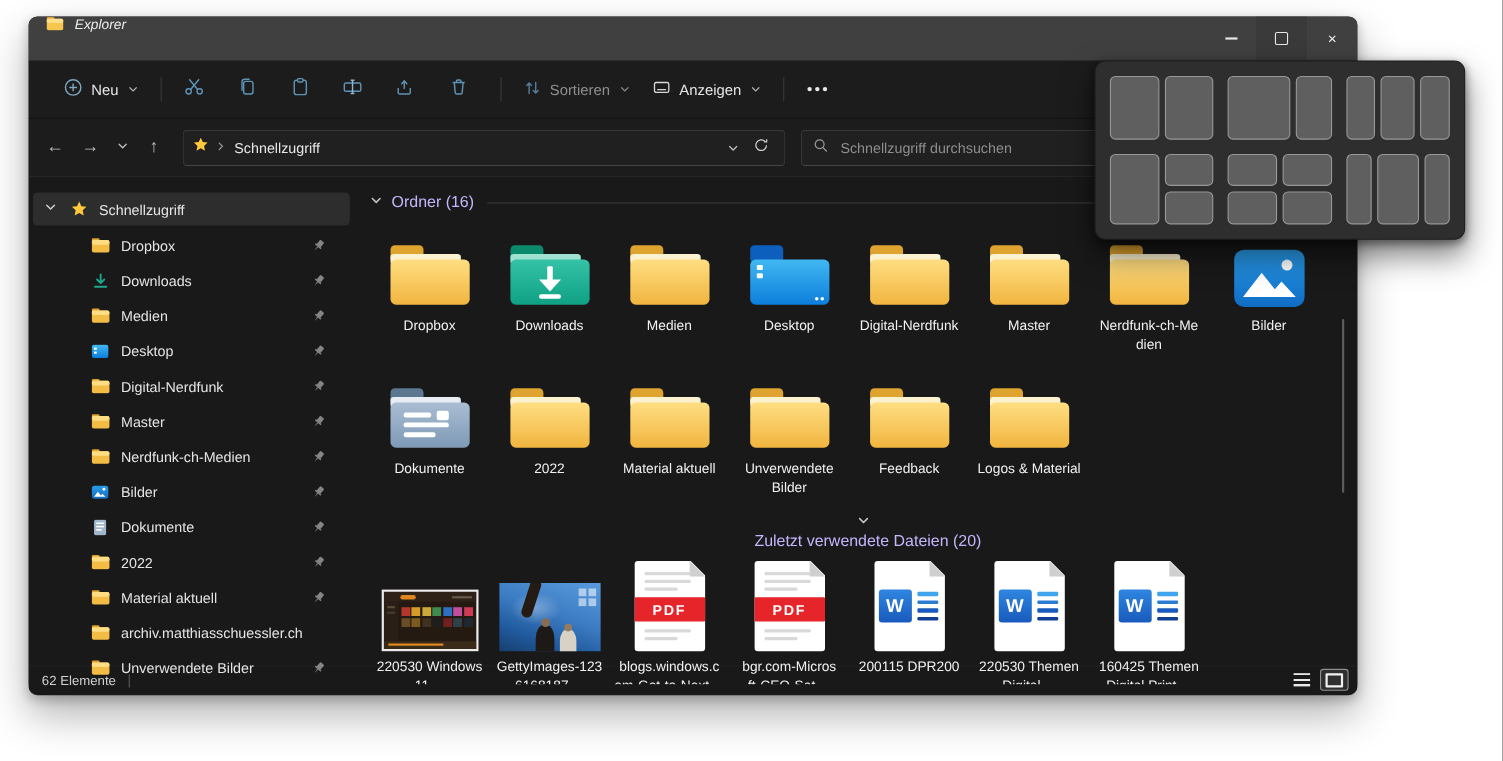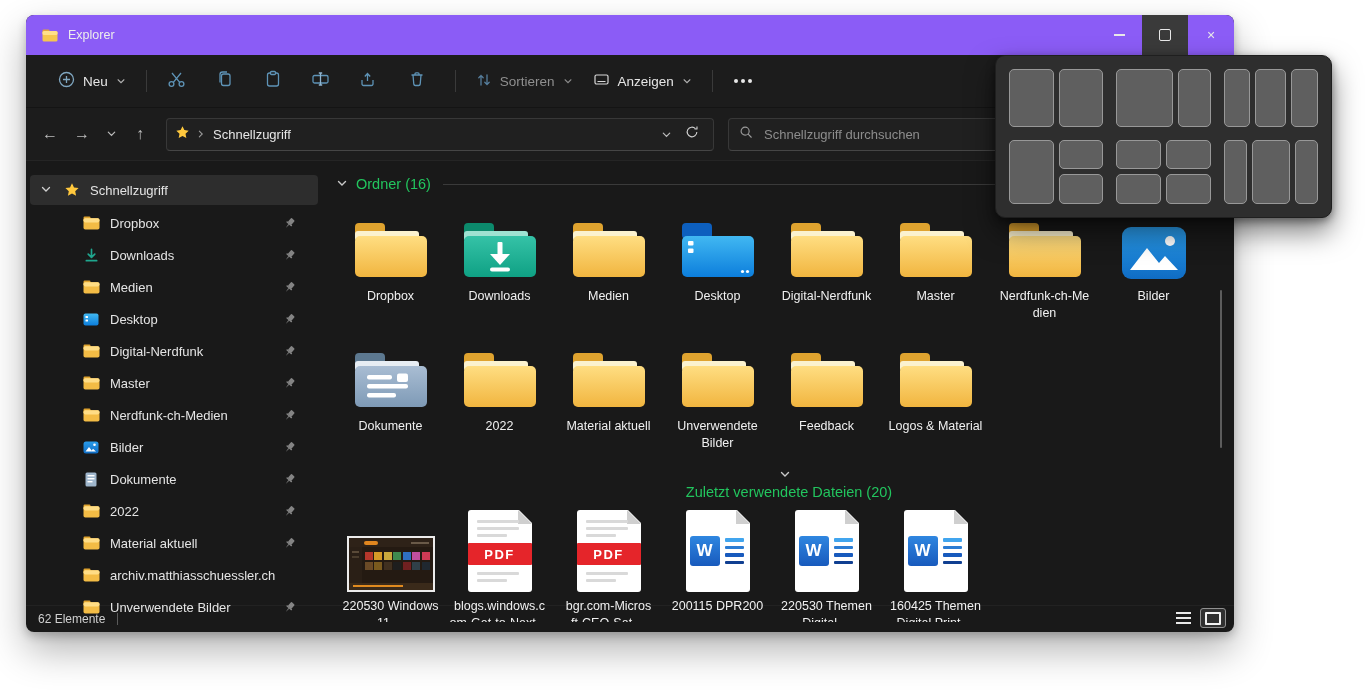--- a/index.html
+++ b/index.html
@@ -12,21 +12,21 @@
 
   
   .window{
     position:absolute;left:26px;top:15px;width:1208px;height:617px;
     background:#191919;border-radius:8px;overflow:hidden;
     box-shadow:0 18px 38px rgba(0,0,0,.30),0 4px 10px rgba(0,0,0,.22);
     z-index:1;
   }
 
   
-  .titlebar{position:relative;height:40px;background:#8b5cf6;display:flex;align-items:center;}
+  .titlebar{position:relative;height:40px;background:#404040;display:flex;align-items:flex-start;font-style:italic;}
   .tb-icon{margin-left:16px;display:flex;}
   .tb-title{margin-left:10px;font-size:12.5px;color:#ededed;}
   .captions{position:absolute;top:0;right:0;height:40px;display:flex;}
   .cap{width:46px;height:40px;display:flex;align-items:center;justify-content:center;color:#e8e8e8;}
   .cap.max{background:#3a3a3a;}
   .minbar{width:11px;height:1.4px;background:#e8e8e8;}
   .maxbox{width:10px;height:10px;border:1.2px solid #e8e8e8;border-radius:2px;}
   .cap.close{font-size:14px;}
 
   
@@ -59,21 +59,21 @@
   .side-root .s-label{margin-left:10px;}
   .root-star{margin-left:12px;display:flex;}
   .side-item{height:32px;display:flex;align-items:center;padding-left:56px;padding-right:26px;}
   .s-ico{width:18px;display:flex;justify-content:center;}
   .s-label{margin-left:10px;font-size:13px;color:#e4e4e4;flex:1;white-space:nowrap;overflow:hidden;}
   .pin{display:flex;opacity:.85;}
 
   
   .main{flex:1;padding-left:14px;min-width:0;}
   .sec-hdr{display:flex;align-items:center;margin-top:12px;height:22px;}
-  .sec-hdr .hdr-label{margin-left:8px;font-size:14.5px;color:#22c55e;}
+  .sec-hdr .hdr-label{margin-left:8px;font-size:14.5px;color:#c4b5fd;}
   .hdr-line{flex:1;height:1px;background:#3a3a3a;margin-left:12px;margin-right:22px;}
   .sec-hdr.second{margin-top:14px;flex-direction:column;}
   .grid{display:grid;grid-template-columns:repeat(8,109px);row-gap:26px;margin-top:23px;}
   .grid.files{margin-top:12px;}
   .tile{display:flex;flex-direction:column;align-items:center;}
   .tile-ico{height:62px;display:flex;align-items:flex-end;justify-content:center;}
   .file-ico{height:92px;display:flex;align-items:flex-end;justify-content:center;}
   .tile-label{margin-top:8px;text-align:center;font-size:12.5px;line-height:17px;color:#f0f0f0;}
   .grid.files .tile-label{margin-top:6px;}
 
@@ -851,50 +851,67 @@
         <div style="position:absolute;left:4px;bottom:3px;width:50px;height:2px;background:#e08a1f;"></div>
                 </div>
               </div>
               <div class="tile-label">
                 <div>220530 Windows</div>
                 <div>11 ...</div>
               </div>
             </div>
             <div class="tile">
               <div class="file-ico">
-                <div class="page">
-        <span class="fold"></span>
-                  <span class="cut"></span>
-        <span class="pline" style="top:10px;width:42px;"></span>
-        <span class="pline" style="top:17px;width:42px;"></span>
-        <span class="pline" style="top:24px;width:30px;"></span>
-        <span class="pline" style="top:62px;width:42px;"></span>
-        <span class="pline" style="top:69px;width:30px;"></span>
-        <div class="pdfband">PDF</div>
+                <div class="thumb-billboard">
+        <div style="position:absolute;left:10px;top:8px;width:46px;height:30px;background:radial-gradient(ellipse,rgba(255,255,255,.30),transparent 70%);"></div>
+        <div style="position:absolute;right:13px;top:5px;width:7px;height:7px;background:rgba(255,255,255,.55);box-shadow:9px 0 0 rgba(255,255,255,.55),0 9px 0 rgba(255,255,255,.55),9px 9px 0 rgba(255,255,255,.55);"></div>
+        <div style="position:absolute;left:24px;top:-4px;width:10px;height:36px;background:#241c14;border-radius:5px;transform:rotate(18deg);"></div>
+        <div style="position:absolute;left:33px;bottom:-4px;width:17px;height:28px;background:#1c1916;border-radius:45% 45% 0 0;"></div>
+        <div style="position:absolute;left:38px;bottom:22px;width:8px;height:8px;background:#8a6a52;border-radius:50%;"></div>
+        <div style="position:absolute;left:55px;bottom:-4px;width:15px;height:24px;background:#d8d2c6;border-radius:45% 45% 0 0;"></div>
+        <div style="position:absolute;left:59px;bottom:18px;width:7px;height:7px;background:#9a7a5e;border-radius:50%;"></div>
                 </div>
               </div>
               <div class="tile-label">
-                <div>blogs.windows.c</div>
-                <div>om-Get-to-Next ...</div>
+                <div>GettyImages-123</div>
+                <div>6168187 ...</div>
               </div>
             </div>
             <div class="tile">
               <div class="file-ico">
                 <div class="page">
         <span class="fold"></span>
                   <span class="cut"></span>
         <span class="pline" style="top:10px;width:42px;"></span>
         <span class="pline" style="top:17px;width:42px;"></span>
         <span class="pline" style="top:24px;width:30px;"></span>
         <span class="pline" style="top:62px;width:42px;"></span>
         <span class="pline" style="top:69px;width:30px;"></span>
         <div class="pdfband">PDF</div>
                 </div>
               </div>
               <div class="tile-label">
+                <div>blogs.windows.c</div>
+                <div>om-Get-to-Next ...</div>
+              </div>
+            </div>
+            <div class="tile">
+              <div class="file-ico">
+                <div class="page">
+        <span class="fold"></span>
+                  <span class="cut"></span>
+        <span class="pline" style="top:10px;width:42px;"></span>
+        <span class="pline" style="top:17px;width:42px;"></span>
+        <span class="pline" style="top:24px;width:30px;"></span>
+        <span class="pline" style="top:62px;width:42px;"></span>
+        <span class="pline" style="top:69px;width:30px;"></span>
+        <div class="pdfband">PDF</div>
+                </div>
+              </div>
+              <div class="tile-label">
                 <div>bgr.com-Micros</div>
                 <div>ft-CEO-Sat ...</div>
               </div>
             </div>
             <div class="tile">
               <div class="file-ico">
                 <div class="page">
         <span class="fold"></span>
                   <span class="cut"></span>
         <div class="wsq">W</div>

